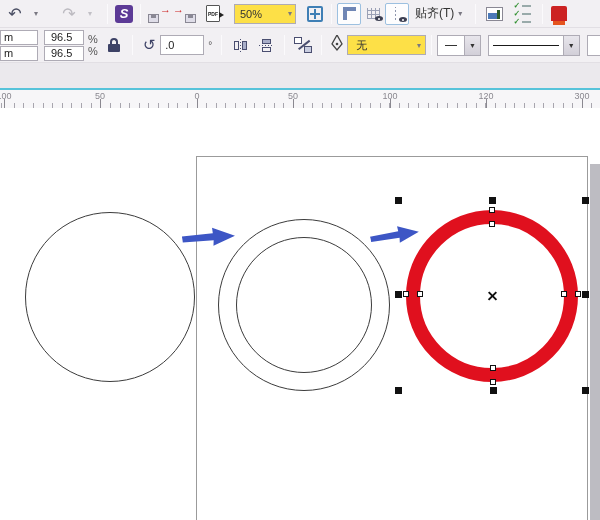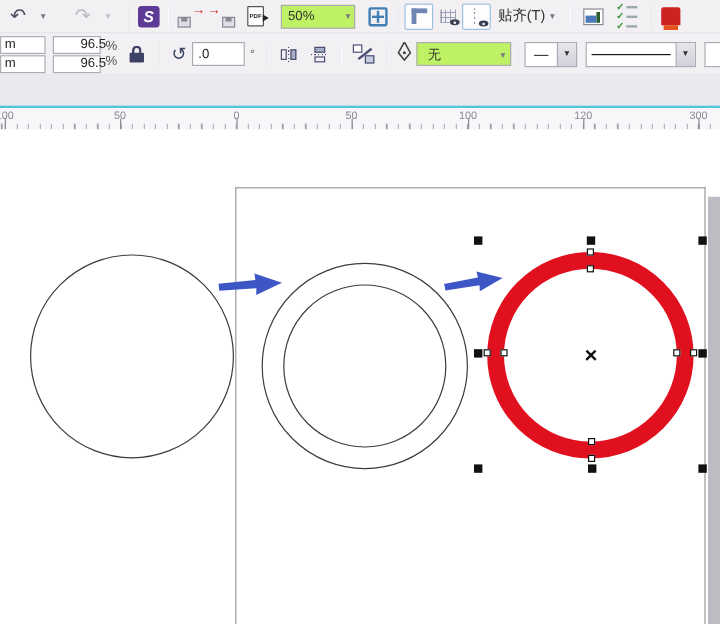--- a/index.html
+++ b/index.html
@@ -21,21 +21,21 @@
 
   .launcher { width:18px; height:18px; background:#5c3a96; border-radius:3px; color:#fff; font-weight:bold; font-style:italic; font-size:13px; display:flex; align-items:center; justify-content:center; }
 
   .disk { width:11px; height:9px; background:#dfdde8; border:1px solid #8a8894; position:absolute; left:2px; bottom:3px; }
   .disk:after { content:""; position:absolute; left:2px; top:0; width:5px; height:3px; background:#8a8894; }
   .red-arrow { position:absolute; right:1px; top:2px; color:#cc2020; font-size:11px; font-weight:bold; line-height:1; }
   .doc { width:14px; height:17px; background:#fff; border:1px solid #555; border-radius:1px; display:flex; align-items:center; justify-content:center; position:relative; }
   .doc .pdf-txt { font-size:5px; font-weight:bold; color:#1a1a1a; letter-spacing:0; }
   .doc:after { content:""; position:absolute; right:-5px; top:6px; border-left:5px solid #222; border-top:3px solid transparent; border-bottom:3px solid transparent; }
 
-  .combo { background:#bef264; border:1px solid #aeabb5; height:20px; display:flex; align-items:center; font-size:11px; color:#333; }
+  .combo { background:#fde047; border:1px solid #aeabb5; height:20px; display:flex; align-items:center; font-size:11px; color:#333; }
   #zoom-combo { width:62px; padding-left:5px; margin-left:6px; }
   #zoom-combo .caret { margin-left:auto; margin-right:3px; }
 
   .fitpage { width:16px; height:16px; border:2px solid #3f7fb5; border-radius:2px; position:relative; }
   .fitpage:before { content:""; position:absolute; left:5px; top:1px; width:2px; height:10px; background:#3f7fb5; }
   .fitpage:after  { content:""; position:absolute; left:1px; top:5px; width:10px; height:2px; background:#3f7fb5; }
 
   .tog { width:24px; height:22px; display:flex; align-items:center; justify-content:center; border:1px solid transparent; }
   .tog.on { border:1px solid #9cc0e0; background:#fdfdfe; border-radius:2px; }
   .ruler-ico { width:13px; height:13px; border-top:4px solid #6f86b5; border-left:4px solid #6f86b5; }
@@ -55,21 +55,21 @@
   .chk-ico .row { display:flex; align-items:center; gap:2px; }
   .chk-ico .tick { color:#2f8f2f; font-size:8px; line-height:6px; font-weight:bold; }
   .chk-ico .bar { width:9px; height:2px; background:#9aa; }
   .welcome-ico { width:16px; height:15px; background:#c22; border-radius:2px 2px 0 0; position:relative; }
   .welcome-ico:after { content:""; position:absolute; left:2px; bottom:-4px; width:12px; height:4px; background:#e5541e; }
 
   
   .field { background:#fff; border:1px solid #aeabb5; font-size:11px; color:#222; display:flex; align-items:center; }
   .stack { display:flex; flex-direction:column; gap:1px; }
   .stack .field { width:38px; height:15px; padding-left:3px; }
-  .stack2 .field { width:40px; height:15px; padding-left:22px; }
+  .stack2 .field { width:40px; height:15px; padding-left:6px; }
   .pct-col { display:flex; flex-direction:column; gap:0; font-size:11px; color:#555; margin-left:4px; }
   .lock { position:relative; width:12px; height:14px; margin:0 8px 0 10px; }
   .lock .shackle { position:absolute; left:2px; top:0; width:8px; height:7px; border:2px solid #3d4266; border-bottom:none; border-radius:4px 4px 0 0; }
   .lock .body { position:absolute; left:0; bottom:0; width:12px; height:8px; background:#3d4266; border-radius:1px; }
   .rot-glyph { font-size:15px; color:#3d4266; }
   #angle-field { width:46px; height:20px; padding-left:4px; }
   .deg { font-size:10px; color:#555; margin:0 4px; }
 
   .mir { width:18px; height:14px; display:flex; align-items:center; justify-content:center; gap:1px; position:relative; }
   .mir .sq { width:5px; height:9px; border:1px solid #4a4e70; }

